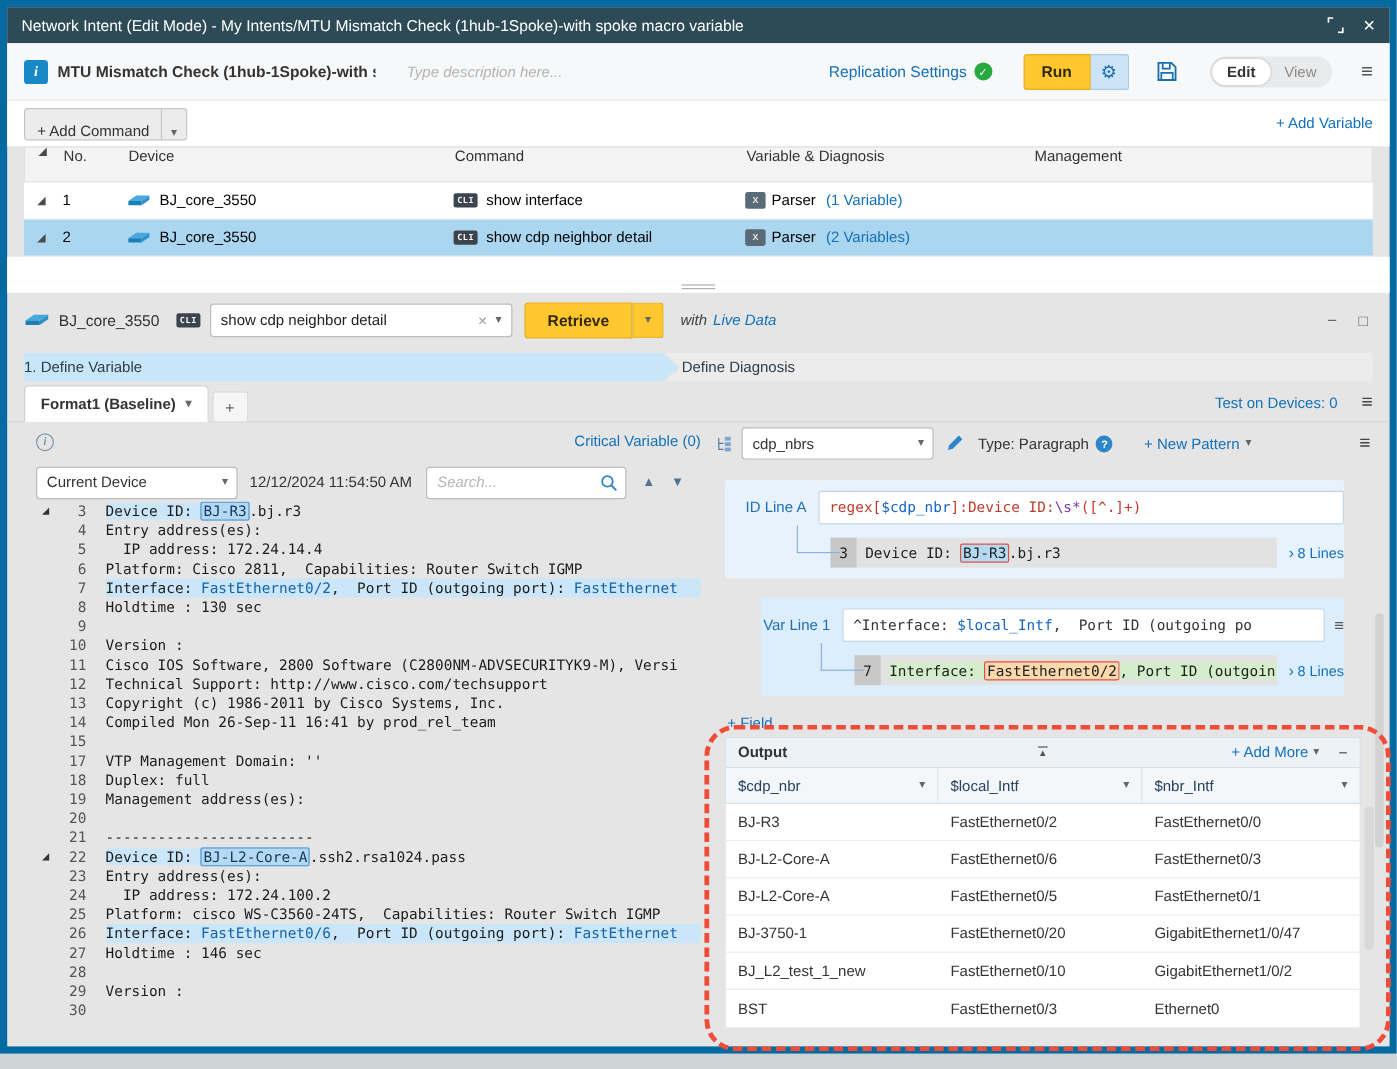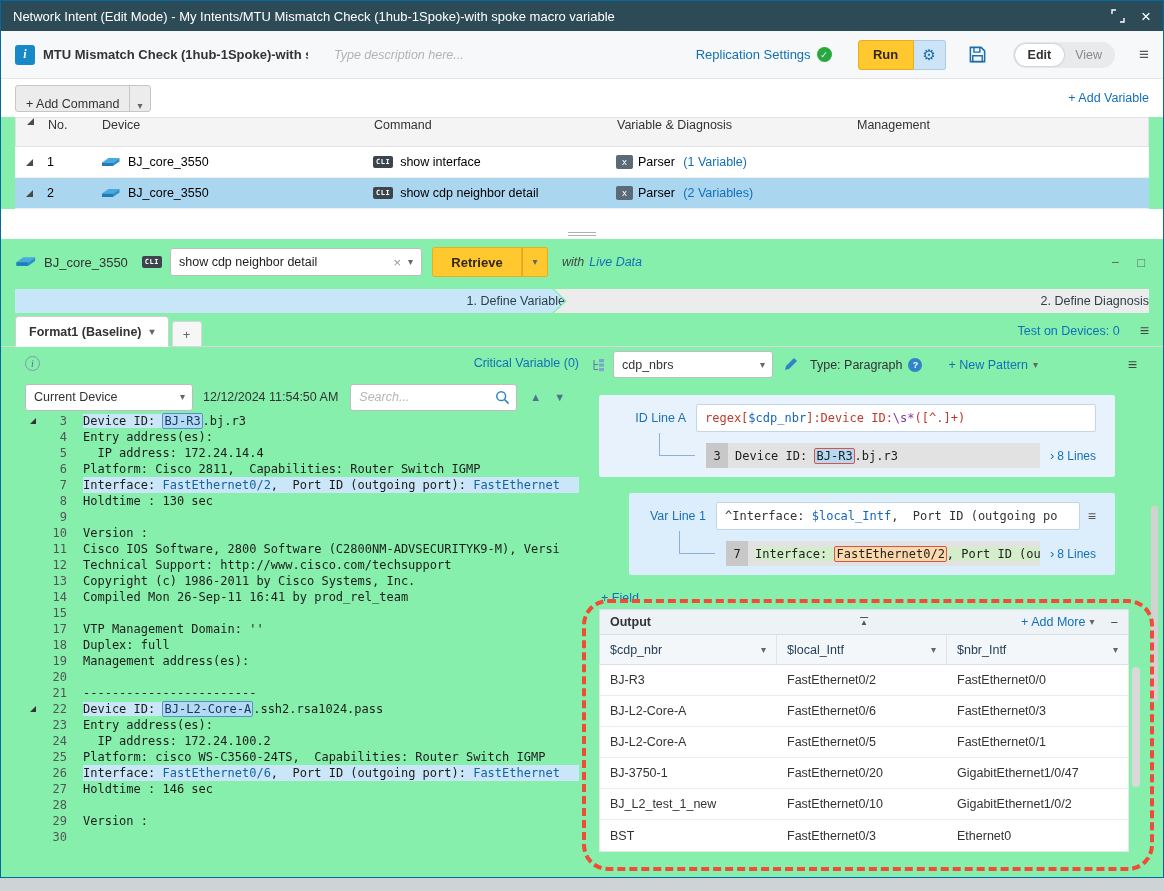--- a/index.html
+++ b/index.html
@@ -1,21 +1,21 @@
 <!DOCTYPE html>
 <html><head>
 <meta charset="utf-8">
 <style>
 *{margin:0;padding:0;box-sizing:border-box}
 html,body{width:1164px;height:891px}
 body{background:#ced3d6;font-family:"Liberation Sans",sans-serif;overflow:hidden;position:relative}
 a{text-decoration:none;cursor:pointer}
 .link{color:#1270b8}
 .chev{color:#666;font-size:10px;line-height:1}
-.window{position:absolute;left:0;top:0;width:1164px;height:878px;background:#86efac;border:1px solid #0369a1;display:flex;flex-direction:column}
+.window{position:absolute;left:0;top:0;width:1164px;height:878px;background:#e5e5e5;border:6px solid #0369a1;display:flex;flex-direction:column}
 
 .titlebar{height:30px;flex:0 0 30px;background:#2d4b57;color:#fff;display:flex;align-items:center;padding:0 12px;font-size:13px}
 .t-title{flex:1;white-space:nowrap;overflow:hidden}
 .t-max{margin-right:16px;cursor:pointer;display:flex}
 .t-close{font-size:17px;cursor:pointer;line-height:1}
 
 .header{height:48px;flex:0 0 48px;display:flex;align-items:center;background:#f7f8f9;border-bottom:1px solid #e3e5e7;padding:0 14px}
 .intent-ico{width:20px;height:20px;background:#1789c8;color:#fff;border-radius:3px;font-size:12px;font-weight:bold;font-style:italic;font-family:"Liberation Serif",serif;display:flex;align-items:center;justify-content:center;flex:0 0 20px}
 .intent-title{font-size:13px;font-weight:bold;color:#333;margin-left:8px;max-width:265px;white-space:nowrap;overflow:hidden}
 .desc-ph{font-size:12.5px;color:#b3b3b3;font-style:italic;margin-left:26px;cursor:text}
@@ -63,21 +63,21 @@
 .combo .chev{padding:0 8px 0 3px;cursor:pointer}
 .ret-group{display:flex;margin-left:10px}
 .btn-ret{width:90px;height:30px;background:#ffc82e;border:1px solid #e7ae22;border-radius:3px 0 0 3px;font-weight:bold;font-size:13px;cursor:pointer;font-family:inherit;color:#33270a}
 .btn-ret-chev{width:26px;height:30px;background:#ffc82e;border:1px solid #e7ae22;border-left-color:#e0a921;border-radius:0 3px 3px 0;display:flex;align-items:center;justify-content:center;cursor:pointer}
 .with-label{font-style:italic;font-size:12.5px;color:#444;margin-left:14px}
 .live-link{font-style:italic;font-size:12.5px;margin-left:5px}
 .db-min{margin-left:auto;color:#666;font-size:14px;cursor:pointer}
 .db-box{margin-left:18px;color:#666;font-size:13px;cursor:pointer;margin-right:4px}
 
 .crumbs{flex:0 0 28px;display:flex;padding:4px 14px 0}
-.step{height:24px;display:flex;align-items:center;justify-content:flex-end;font-size:12.5px;color:#2e3d49}
+.step{height:24px;display:flex;align-items:center;justify-content:flex-start;font-size:12.5px;color:#2e3d49}
 .step1{width:48.5%;background:#c7e7f8;clip-path:polygon(0 0,calc(100% - 13px) 0,100% 50%,calc(100% - 13px) 100%,0 100%);position:relative;z-index:2}
 .step2{flex:1;background:#ececec;clip-path:polygon(0 0,100% 0,100% 100%,0 100%,13px 50%);margin-left:-11px;z-index:1}
 
 .tabbar{flex:0 0 34px;display:flex;align-items:flex-end;border-bottom:1px solid #d8d8d8;padding:0 14px}
 .tab-main{height:31px;background:#fff;border:1px solid #cfcfcf;border-bottom:1px solid #fff;margin-bottom:-1px;border-radius:4px 4px 0 0;display:flex;align-items:center;gap:8px;padding:0 13px;font-size:12.5px;font-weight:bold;color:#333;cursor:pointer}
 .tab-add{height:25px;width:30px;background:#f6f6f6;border:1px solid #d8d8d8;border-bottom:none;border-radius:3px 3px 0 0;margin-left:3px;display:flex;align-items:center;justify-content:center;color:#666;font-size:13px;cursor:pointer}
 .test-link{margin-left:auto;font-size:12.5px;margin-bottom:8px}
 .tb-menu{margin-left:20px;margin-bottom:6px;font-size:16px;color:#444;cursor:pointer}
 
 .main{flex:1;position:relative}
@@ -110,21 +110,21 @@
 
 .rp{position:absolute;left:590px;top:0;width:548px;height:100%}
 .rp-top{display:flex;align-items:center;height:27px;margin-top:4px}
 .tree-ico{display:flex}
 .sel-var{width:160px;margin-left:8px;flex:0 0 160px}
 .pencil{margin-left:10px;display:flex;cursor:pointer}
 .type-label{margin-left:12px;font-size:12.5px;color:#333;white-space:nowrap}
 .q-ico{width:14px;height:14px;border-radius:50%;background:#2e86c8;color:#fff;font-size:9px;font-weight:bold;display:flex;align-items:center;justify-content:center;margin-left:6px;cursor:pointer}
 .newpat{margin-left:26px;font-size:12.5px;display:flex;align-items:center;gap:5px;white-space:nowrap}
 .rp-menu{margin-left:auto;font-size:16px;color:#444;margin-right:2px;cursor:pointer}
-.patbox{position:absolute;background:#e7f2fc;border-radius:2px;padding:9px 19px}
+.patbox{position:absolute;background:#e7f2fc;border-radius:2px;padding:9px 0}
 .patbox1{left:8px;top:48px;width:516px}
 .patbox2{left:38px;top:146px;width:486px;background:#dceefb}
 .pat-row{display:flex;align-items:center}
 .pat-label{font-size:12.5px;color:#1f6fb5;text-align:right;padding-right:10px;white-space:nowrap}
 .pl1{width:78px;flex:0 0 78px}
 .pl2{width:68px;flex:0 0 68px}
 .pat-input{flex:1;height:28px;background:#fff;border:1px solid #c3d6e6;border-radius:2px;display:flex;align-items:center;padding:0 8px;font-family:"DejaVu Sans Mono",monospace;font-size:12px;white-space:pre;overflow:hidden;cursor:text}
 .pat-menu{margin-left:8px;color:#555;font-size:14px;cursor:pointer}
 .conn{position:absolute;border-left:1px solid #8cb2d9;border-bottom:1px solid #8cb2d9}
 .conn1{left:60px;top:38px;width:36px;height:23px}

